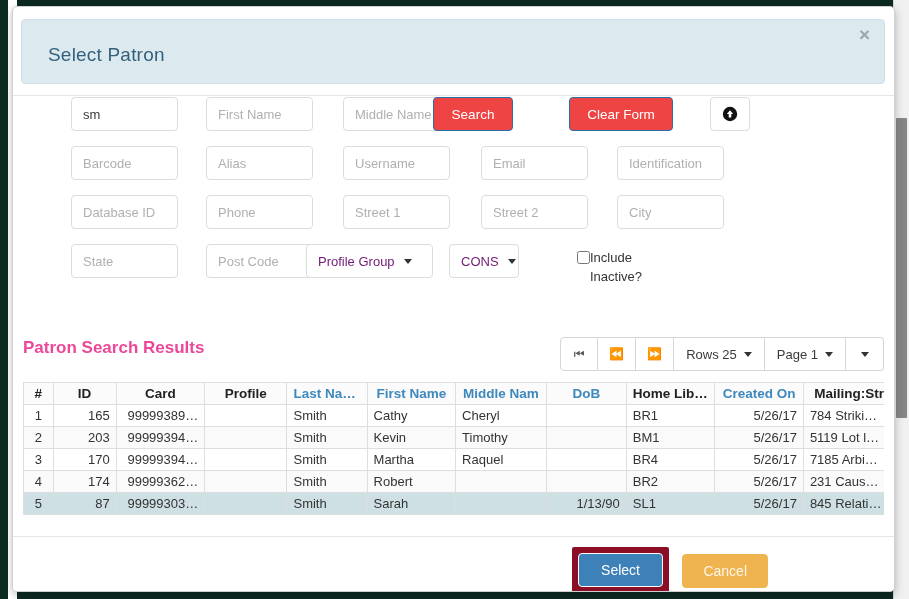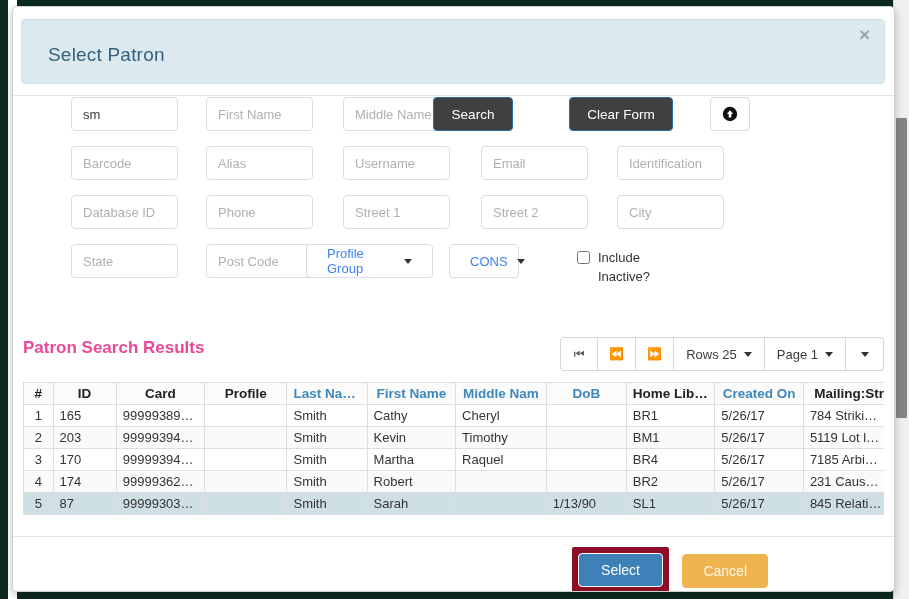--- a/index.html
+++ b/index.html
@@ -164,21 +164,21 @@
     height: 34px;
     box-sizing: border-box;
     border: 1px solid transparent;
     border-radius: 4px;
     font-size: 13.5px;
     font-family: "Liberation Sans", sans-serif;
     cursor: pointer;
     padding: 0 14px;
   }
   .btn-primary {
-    background: #404040;
+    background: #ef4444;
     color: #fff;
     border-color: #2a6ea6;
   }
   .btn-search { left: 420px; width: 80px; }
   .btn-clear  { left: 556px; width: 104px; }
   .btn-icon {
     position: absolute;
     left: 697px;
     top: 0;
     width: 40px;
@@ -195,45 +195,45 @@
 
   .dropdown {
     position: absolute;
     height: 34px;
     box-sizing: border-box;
     background: #fff;
     border: 1px solid #dcdcdc;
     border-radius: 4px;
     font-size: 13px;
     font-family: "Liberation Sans", sans-serif;
-    color: #3b82f6;
+    color: #701a75;
     cursor: pointer;
     display: flex;
     align-items: center;
     gap: 9px;
-    padding: 0 20px;
+    padding: 0 11px;
   }
   .caret {
     width: 0; height: 0;
     border-left: 4px solid transparent;
     border-right: 4px solid transparent;
     border-top: 5px solid #333;
     display: inline-block;
   }
   .dd-profile { left: 293px; width: 127px; }
   .dd-cons    { left: 436px; width: 70px; }
 
   .checkwrap {
     position: absolute;
     left: 564px;
     top: 4px;
     width: 120px;
     display: flex;
     align-items: flex-start;
-    gap: 8px;
+    gap: 0;
   }
   .checkwrap input {
     margin: 3px 0 0 0;
     width: 13px;
     height: 13px;
   }
   .checklabel {
     font-size: 13px;
     color: #333;
     line-height: 19px;
@@ -313,21 +313,21 @@
     text-align: center;
     color: #222;
     font-size: 13.5px;
   }
   table.results th.link-col { color: #3d88bd; }
   table.results tbody tr { background: #fff; }
   table.results tbody tr.alt { background: #fafafa; }
   table.results tbody tr.selected { background: #cfe0e4; }
   td.num { text-align: center; }
   td.left { text-align: left; }
-  td.right { text-align: left; }
+  td.right { text-align: right; }
 
   
   .footer {
     position: absolute;
     left: 0;
     top: 530px;
     width: 773px;
     height: 54px;
     background: #fff;
   }

